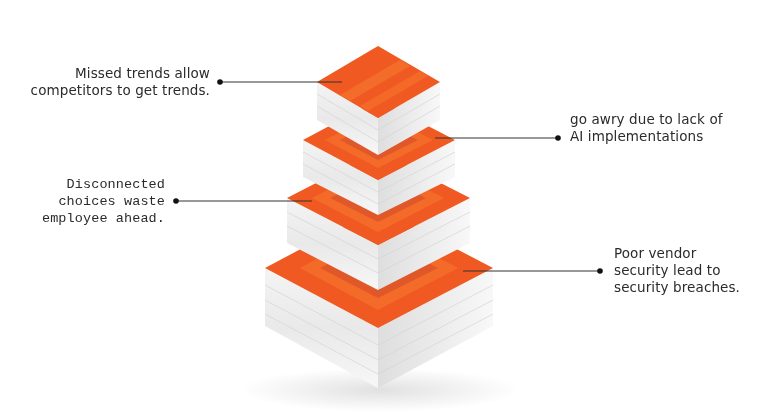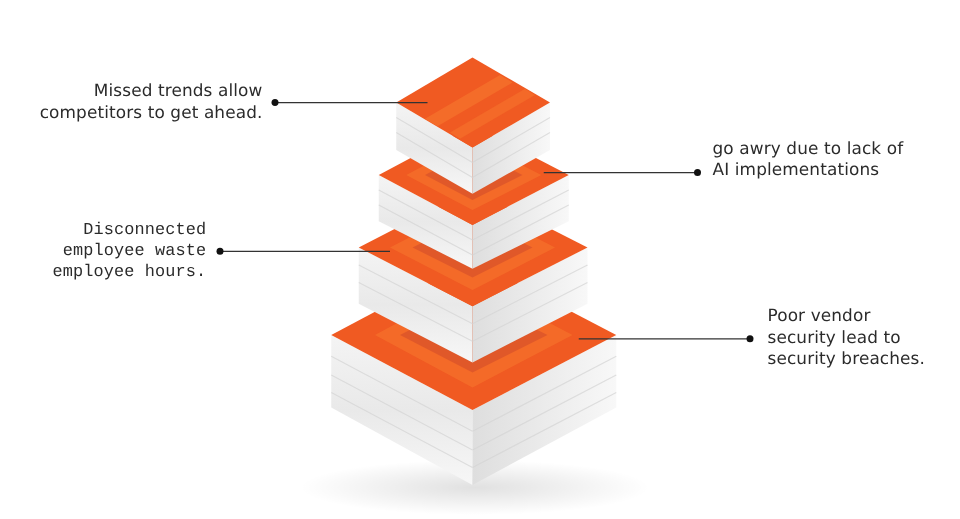--- a/index.html
+++ b/index.html
@@ -103,32 +103,32 @@
       <line x1="176" y1="201" x2="312" y2="201" stroke="#333" stroke-width="1"></line>
       <circle cx="176" cy="201" r="2.8" fill="#111"></circle>
 
       <line x1="463" y1="271" x2="600" y2="271" stroke="#333" stroke-width="1"></line>
       <circle cx="600" cy="271" r="2.8" fill="#111"></circle>
     </g>
   </svg>
 
   <div class="label left" style="right:558px;top:65px;">
     <span>Missed trends allow</span>
-    <span>competitors to get ahead.</span>
+    <span>competitors to get trends.</span>
   </div>
 
   <div class="label right" style="left:570px;top:111px;">
     <span>go awry due to lack of</span>
     <span>AI implementations</span>
   </div>
 
   <div class="label left" style="right:603px;top:176px;font-family:Liberation Mono, monospace;">
     <span>Disconnected</span>
-    <span>employee waste</span>
-    <span>employee hours.</span>
+    <span>choices waste</span>
+    <span>employee ahead.</span>
   </div>
 
   <div class="label right" style="left:614px;top:245px;">
     <span>Poor vendor</span>
     <span>security lead to</span>
     <span>security breaches.</span>
   </div>
 
 </div>
 

